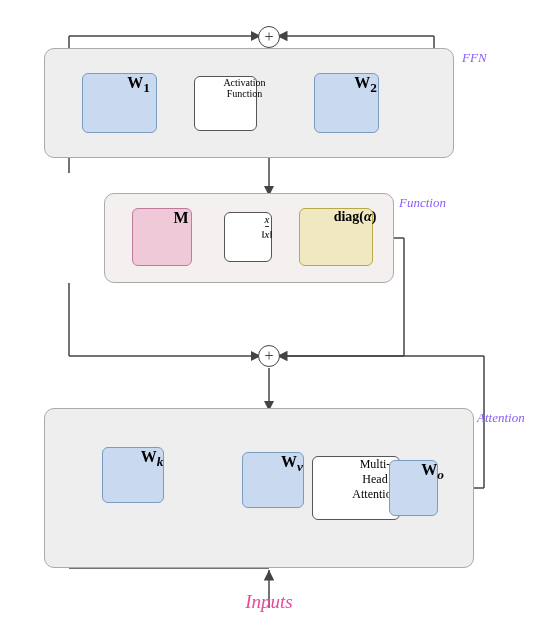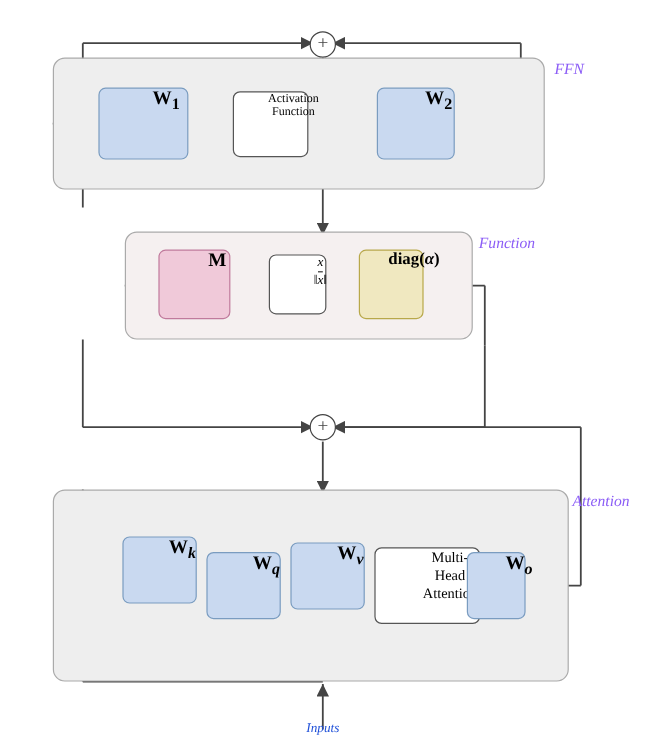--- a/index.html
+++ b/index.html
@@ -109,22 +109,22 @@
       align-items: center;
       font-size: 11px;
       line-height: 1.1;
     }
     .frac-num { border-bottom: 1px solid #333; padding-bottom: 1px; }
     .frac-den { padding-top: 1px; }
 
     .inputs-label {
       position: absolute;
       font-style: italic;
-      font-size: 11px;
-      color: #1d4ed8;
+      font-size: 19px;
+      color: #ec4899;
       bottom: 5px;
       left: 50%;
       transform: translateX(-50%);
     }
   </style>
 </head>
 <body>
 
 <div class="diagram">
 
@@ -217,38 +217,35 @@
     <span><b>M</b></span>
   </div>
 
   <div class="box white-box" style="top:204px; left:210px; width:48px; height:50px; font-size:12px;">
     <span class="frac">
       <span class="frac-num"><i>x</i></span>
       <span class="frac-den">‖<i>x</i>‖</span>
     </span>
   </div>
 
-  <div class="box yellow-box" style="top:200px; left:285px; width:54px; height:58px; font-size:14px;">
+  <div class="box yellow-box" style="top:200px; left:285px; width:74px; height:58px; font-size:14px;">
     <span>diag(<b><i>α</i></b>)</span>
   </div>
 
   <div class="circle-plus" style="top:337px; left:244px;">
     <span>+</span>
   </div>
 
   <div class="panel panel-attn"></div>
   <div class="panel-label" style="top:402px; left:463px;">Attention</div>
 
   <div class="box blue-box" style="top:439px; left:88px; width:62px; height:56px;">
     <span><b>W</b><sub><i>k</i></sub></span>
   </div>
 
-  <div class="box blue-box" style="top:452px; left:158px; width:62px; height:56px;">
-    <span><b>W</b><sub><i>q</i></sub></span>
-  </div>
 
   <div class="box blue-box" style="top:444px; left:228px; width:62px; height:56px;">
     <span><b>W</b><sub><i>v</i></sub></span>
   </div>
 
   <div class="box white-box" style="top:448px; left:298px; width:88px; height:64px; font-size:12px;">
     <span>Multi-Head<br>Attention</span>
   </div>
 
   <div class="box blue-box" style="top:452px; left:375px; width:49px; height:56px;">

